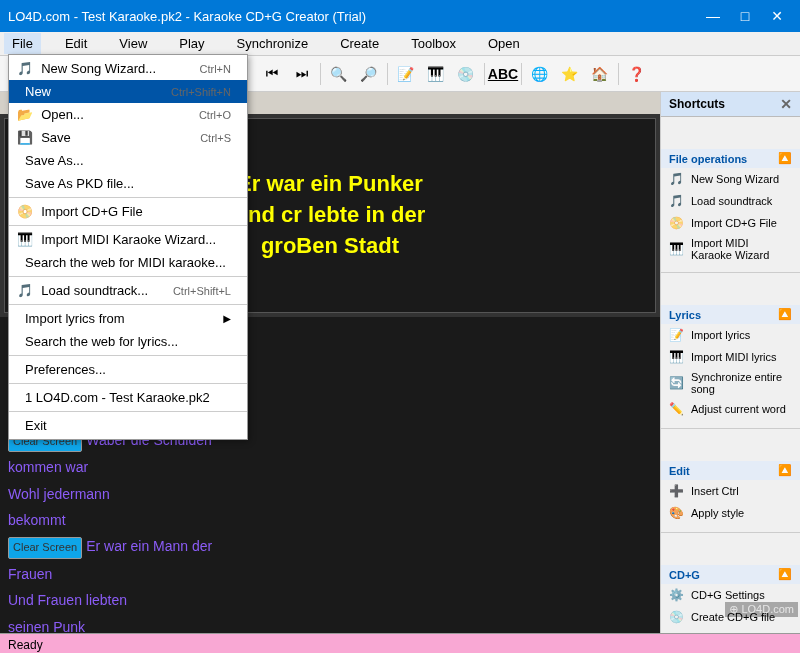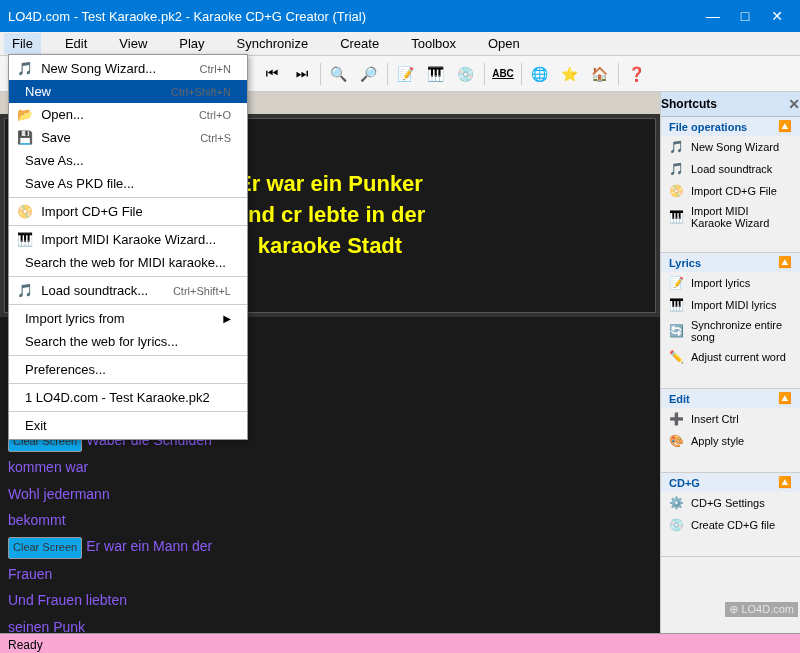--- a/index.html
+++ b/index.html
@@ -143,32 +143,33 @@
     
     .shortcuts-panel {
       width: 140px;
       background: #f0f0f0;
       border-left: 1px solid #ccc;
       overflow-y: auto;
       flex-shrink: 0;
     }
     .shortcuts-header {
       background: #d4e4f7;
-      padding: 4px 0;
+      padding: 4px 8px;
       font-weight: bold;
       font-size: 12px;
       display: flex;
       justify-content: space-between;
       align-items: center;
       border-bottom: 1px solid #bbb;
     }
     .shortcuts-close { cursor: pointer; font-size: 14px; color: #666; }
     .shortcut-section {
       border-bottom: 1px solid #ccc;
-      padding-bottom: 20px;
+      padding-bottom: 8px;
+      margin-top: 32px;
     }
     .shortcut-section-header {
       background: #e4ecf7;
       padding: 3px 8px;
       font-size: 11px;
       font-weight: bold;
       color: #0054a6;
       display: flex;
       justify-content: space-between;
       align-items: center;
@@ -273,21 +274,21 @@
   <button class="toolbar-btn">⏮</button>
   <button class="toolbar-btn">⏭</button>
   <div class="toolbar-sep"></div>
   <button class="toolbar-btn">🔍</button>
   <button class="toolbar-btn">🔎</button>
   <div class="toolbar-sep"></div>
   <button class="toolbar-btn">📝</button>
   <button class="toolbar-btn">🎹</button>
   <button class="toolbar-btn">💿</button>
   <div class="toolbar-sep"></div>
-  <button class="toolbar-btn" style="font-size:10px;font-weight:bold;text-decoration:underline;">ABC</button>
+  <button class="toolbar-btn" style="font-size:14px;font-weight:bold;text-decoration:underline;">ABC</button>
   <div class="toolbar-sep"></div>
   <button class="toolbar-btn">🌐</button>
   <button class="toolbar-btn">⭐</button>
   <button class="toolbar-btn">🏠</button>
   <div class="toolbar-sep"></div>
   <button class="toolbar-btn">❓</button>
 </div>
 
 <div class="main-content">
 
@@ -295,21 +296,21 @@
 
     <div class="auto-sync-bar">
       <span>automaticaly</span>
       <button class="auto-sync-btn">Update</button>
     </div>
 
     <div class="preview-area">
       <div class="preview-text">
         <div>Er war ein Punker</div>
         <div>und cr lebte in der</div>
-        <div>karaoke Stadt</div>
+        <div>groBen Stadt</div>
       </div>
     </div>
 
     <div class="lyrics-editor">
       <div class="lyrics-line">
         <span class="lyrics-text">Er war ein Punk und</span>
       </div>
       <div class="lyrics-line">
         <span class="lyrics-text">ar in Wien</span>
       </div>

